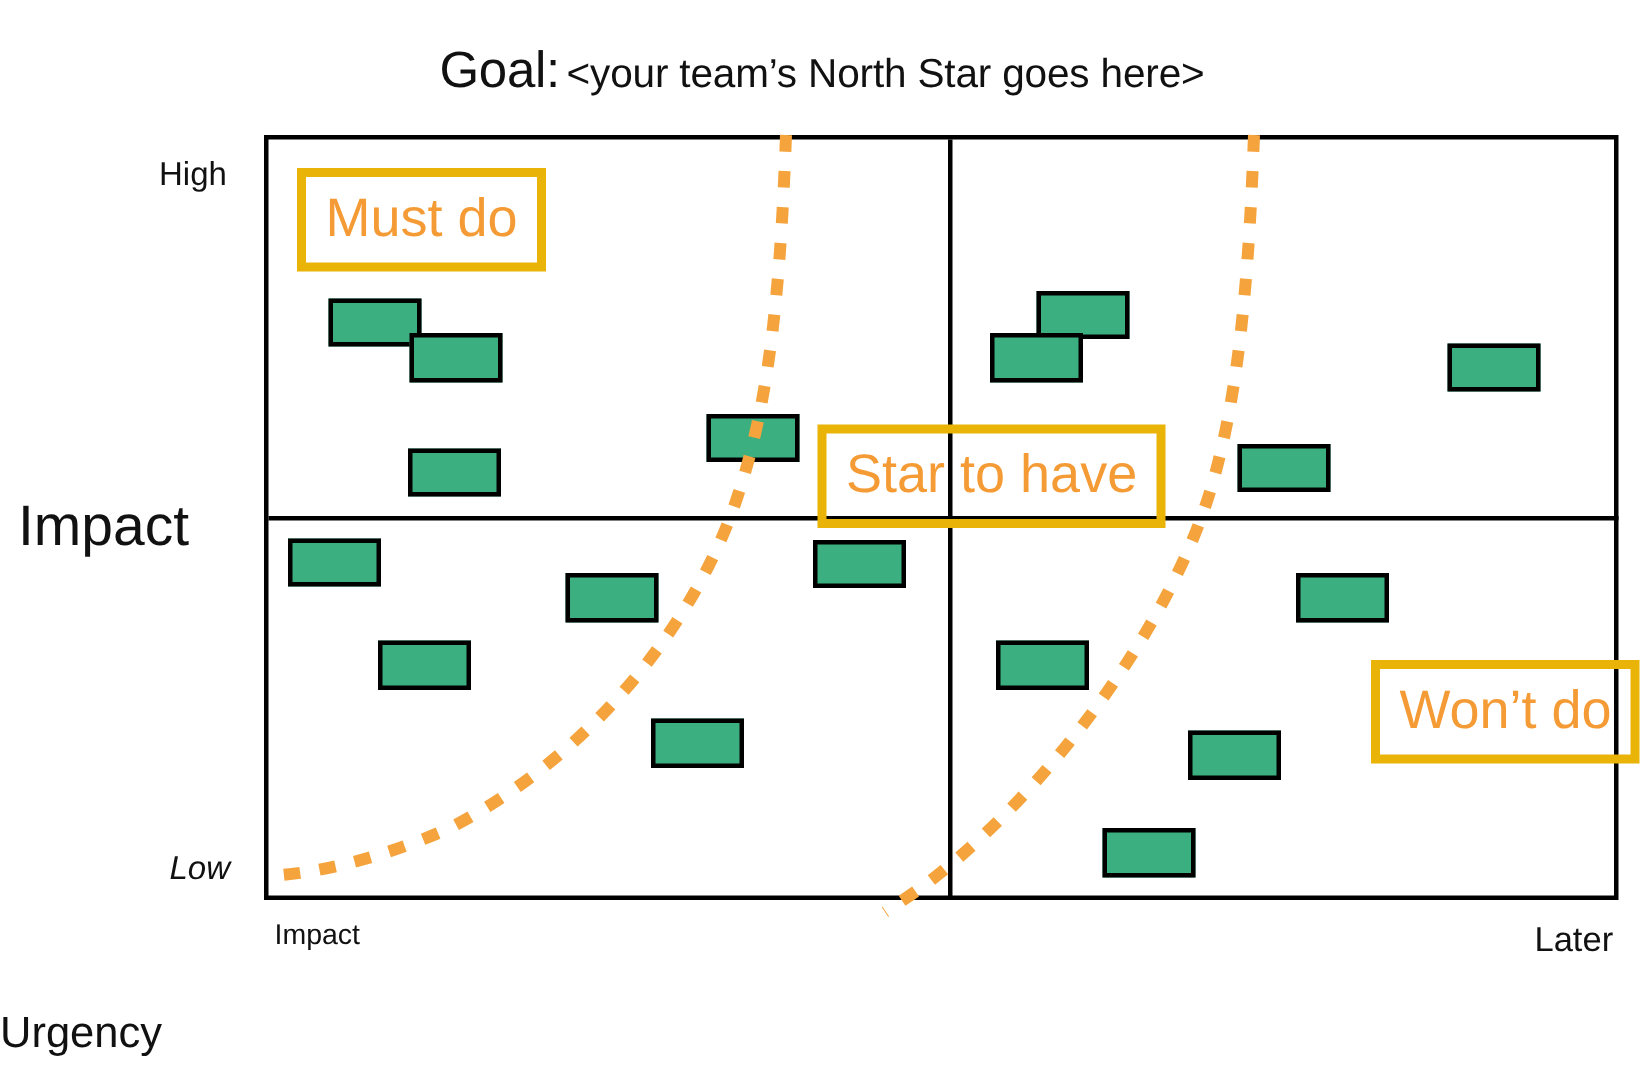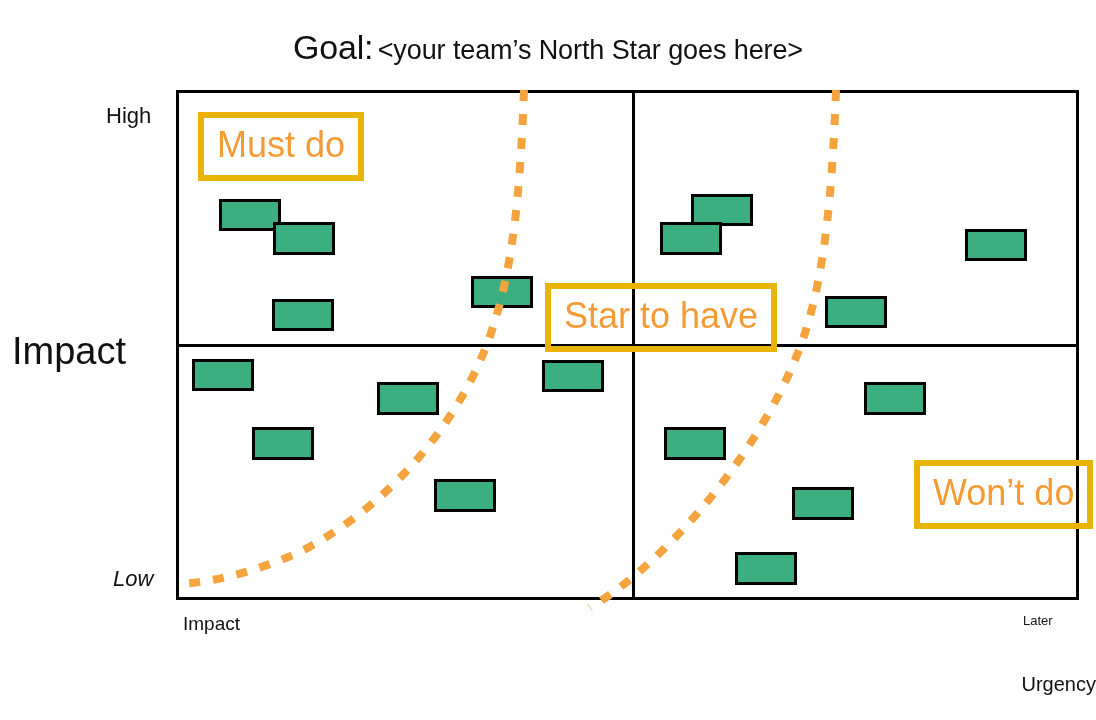--- a/index.html
+++ b/index.html
@@ -40,21 +40,21 @@
     background:transparent;
     font-size:36px;
     line-height:1;
     padding:9px 13px 12px 13px;
     white-space:nowrap;
     box-sizing:border-box;
     z-index:6;
   }
   #chip-must  {left:198px;  top:112px;}
   #chip-nice  {left:545px;  top:283px;}
-  #chip-wont  {left:914px;  top:460px;}
+  #chip-wont  {left:914px;  top:440px;}
 
   
   .note{
     position:absolute;
     background:#3CAF80;
     border:3px solid #000000;
     box-sizing:border-box;
     z-index:3;
   }
 
@@ -62,22 +62,22 @@
   #curves{
     position:absolute;left:0;top:0;
     width:1096px;height:720px;
     pointer-events:none;z-index:5;
   }
   #lbl-high  {right:1096px;top:0;}
   #lbl-high{position:absolute;left:106px;top:103px;font-size:22px;}
   #lbl-low {position:absolute;left:113px;top:566px;font-size:22px;font-style:italic;}
   #lbl-impact{position:absolute;left:12px;top:330px;font-size:38px;}
   #lbl-sooner{position:absolute;left:183px;top:613px;font-size:19px;}
-  #lbl-later {position:absolute;left:1023px;top:613px;font-size:13px;}
-  #lbl-urgency{position:absolute;left:0;top:673px;width:1096px;text-align:right;font-size:20px;}
+  #lbl-later {position:absolute;left:1023px;top:613px;font-size:23px;}
+  #lbl-urgency{position:absolute;left:0;top:673px;width:1096px;text-align:left;font-size:29px;}
 </style>
 </head>
 <body>
 
 <div id="canvas">
 
   <div id="title">
     <span class="goal">Goal:</span>
     <span class="north">&lt;your team’s North Star goes here&gt;</span>
   </div>

